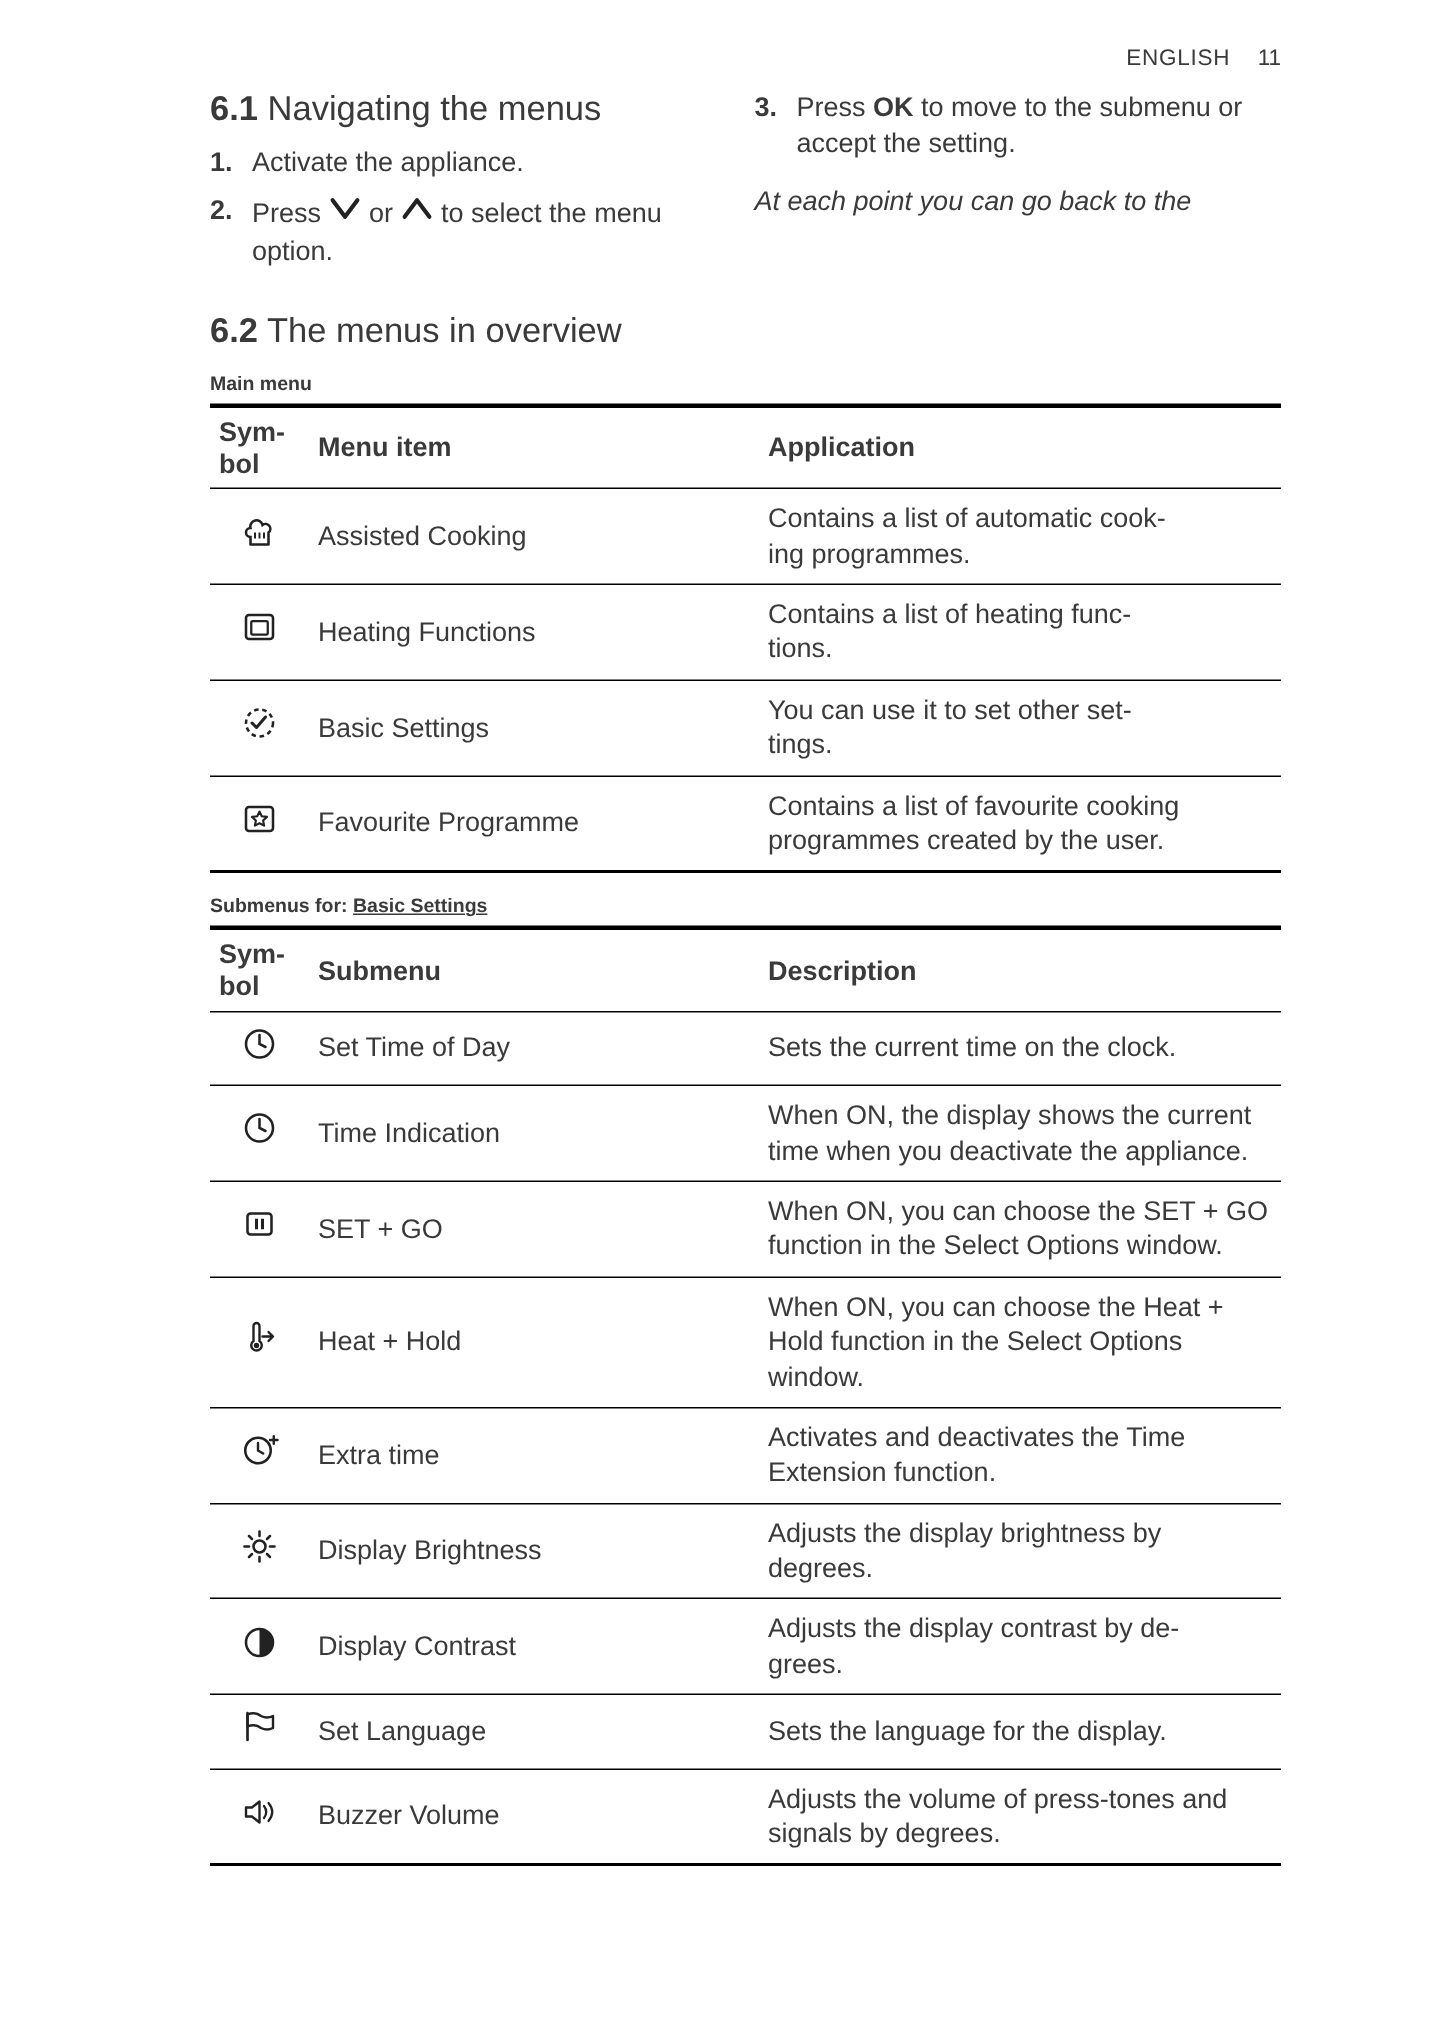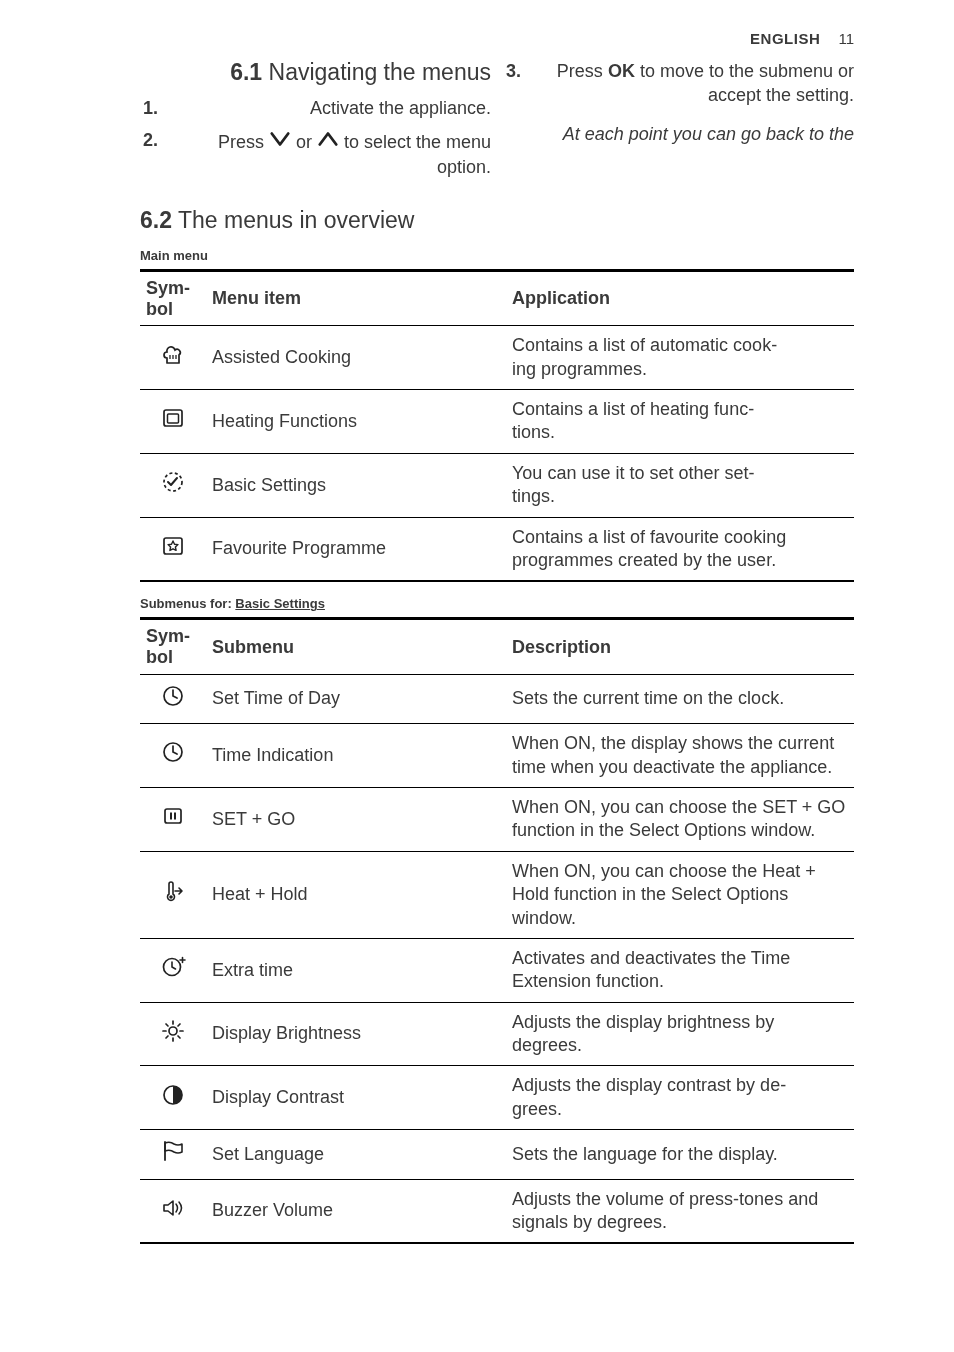--- a/index.html
+++ b/index.html
@@ -5,24 +5,24 @@
   * { box-sizing: border-box; margin: 0; padding: 0; }
   html, body { width: 954px; height: 1352px; }
   body {
     font-family: "Helvetica Neue", Helvetica, Arial, sans-serif;
     font-size: 18px;
     color: #3a3a3a;
     background: #fff;
     padding: 30px 100px 30px 140px;
   }
   .header-line { text-align: right; font-size: 15px; margin-bottom: 12px; margin-top: 0; }
-  .header-line b { font-weight: 700; letter-spacing: .5px; }
+  .header-line b { font-weight: 400; letter-spacing: .5px; }
   .header-line span.pn { margin-left: 14px; font-weight: 400; }
 
-  .two-col { display: flex; gap: 12px; text-align: right; }
+  .two-col { display: flex; gap: 12px; }
   .col { flex: 1 1 50%; }
 
   .sect-title { font-size: 23px; font-weight: 400; margin-bottom: 10px; }
   .sect-title b { font-weight: 700; }
 
   ol.steps { list-style: none; counter-reset: step; padding-left: 0; margin-bottom: 14px; }
   ol.steps li { display: flex; align-items: flex-start; gap: 10px; margin-bottom: 8px; font-size: 18px; line-height: 1.35; font-weight: 300; }
   ol.steps li .num { font-weight: 700; font-size: 18px; min-width: 18px; }
   ol.steps li .txt { flex: 1; }
 

